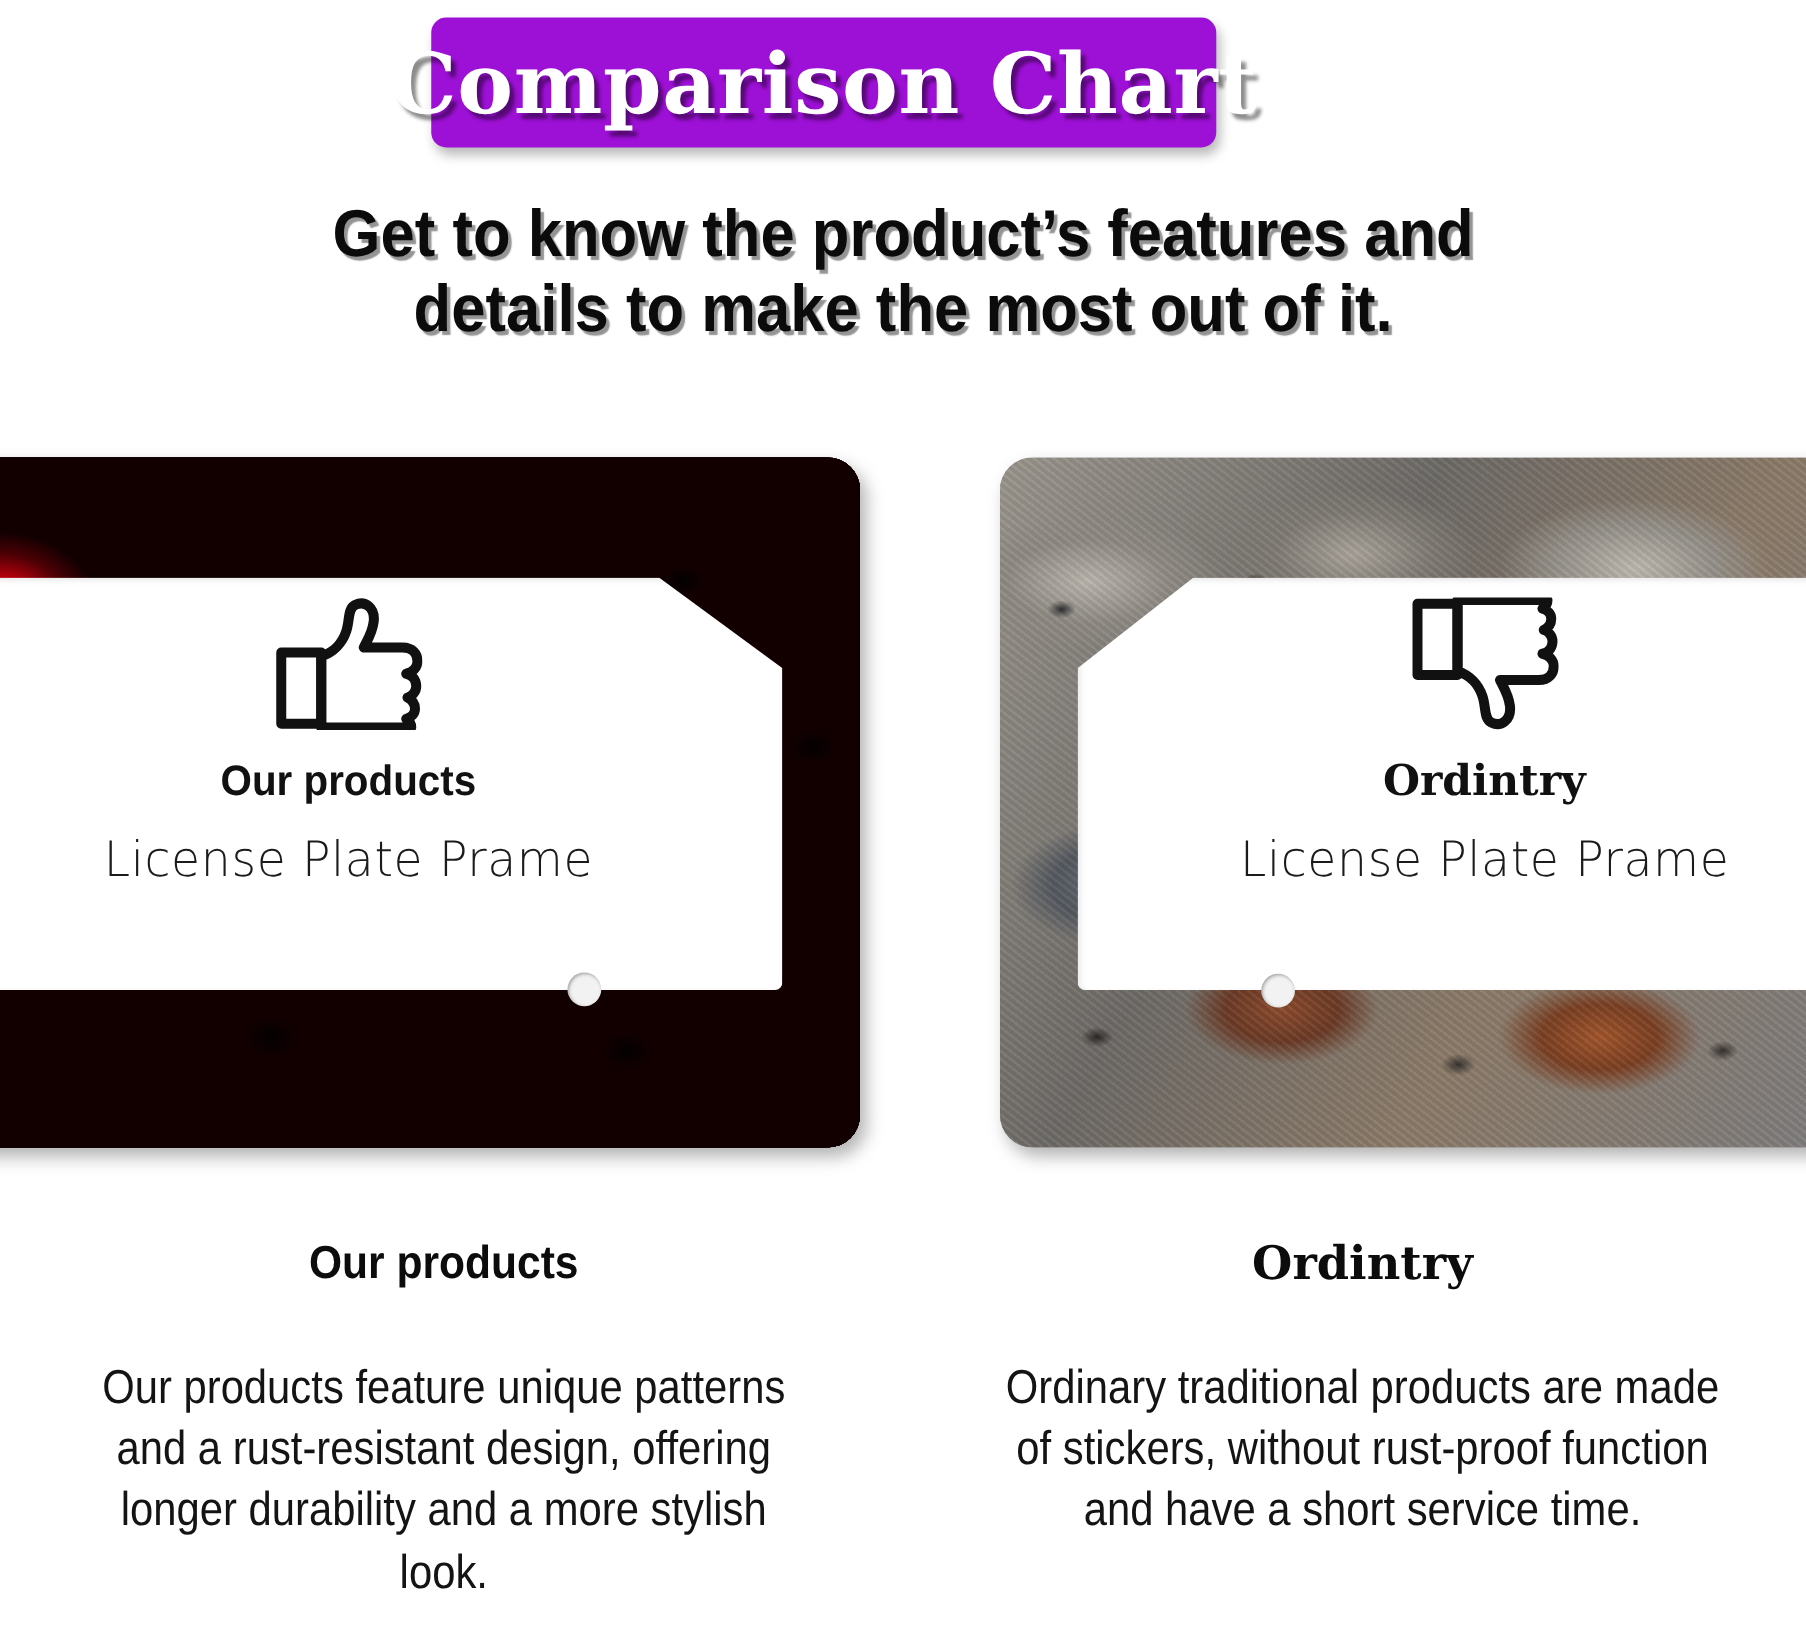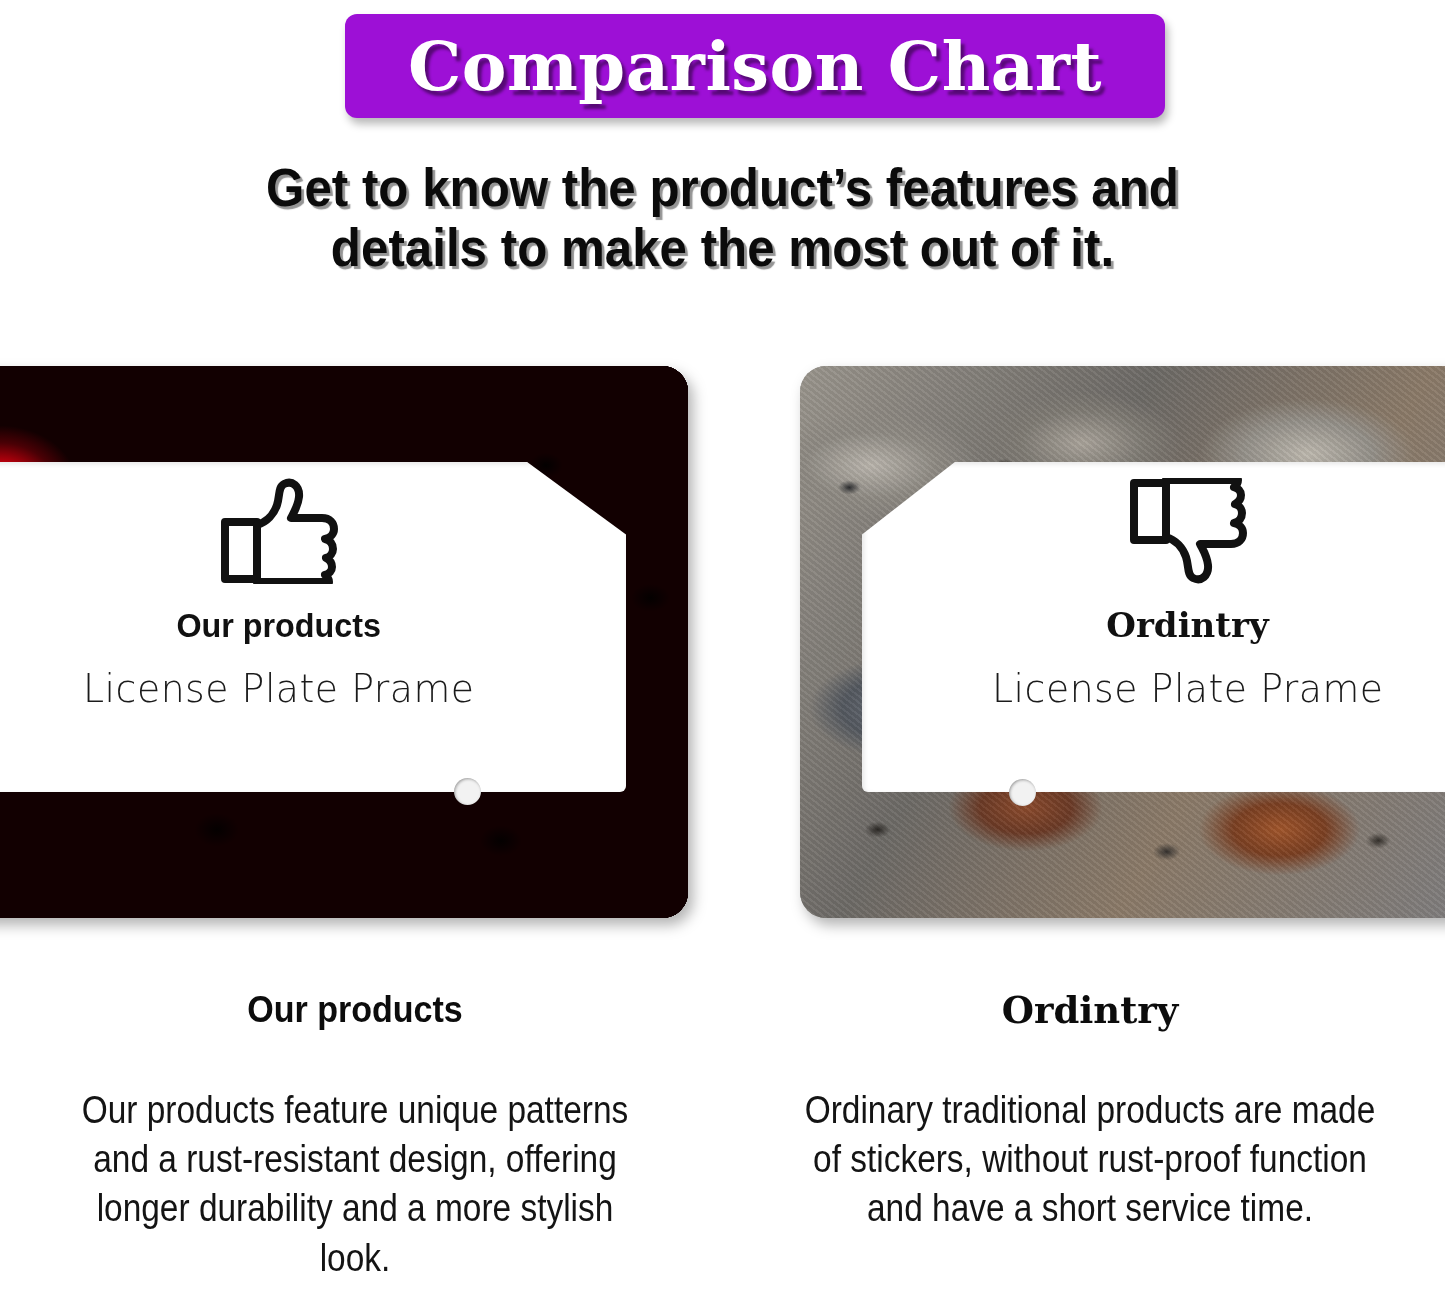--- a/index.html
+++ b/index.html
@@ -16,21 +16,21 @@
     height: 1314px;
     background: #ffffff;
     overflow: hidden;
   }
 
   
   #title-banner {
     position: absolute;
     left: 345px;
     top: 14px;
-    width: 820px;
+    width: 628px;
     height: 104px;
     background: #9D10D6;
     border-radius: 12px;
     display: flex;
     align-items: center;
     justify-content: center;
     box-shadow: 3px 6px 9px rgba(0,0,0,0.28);
   }
   #title-text {
     font-family: "DejaVu Serif", serif;

